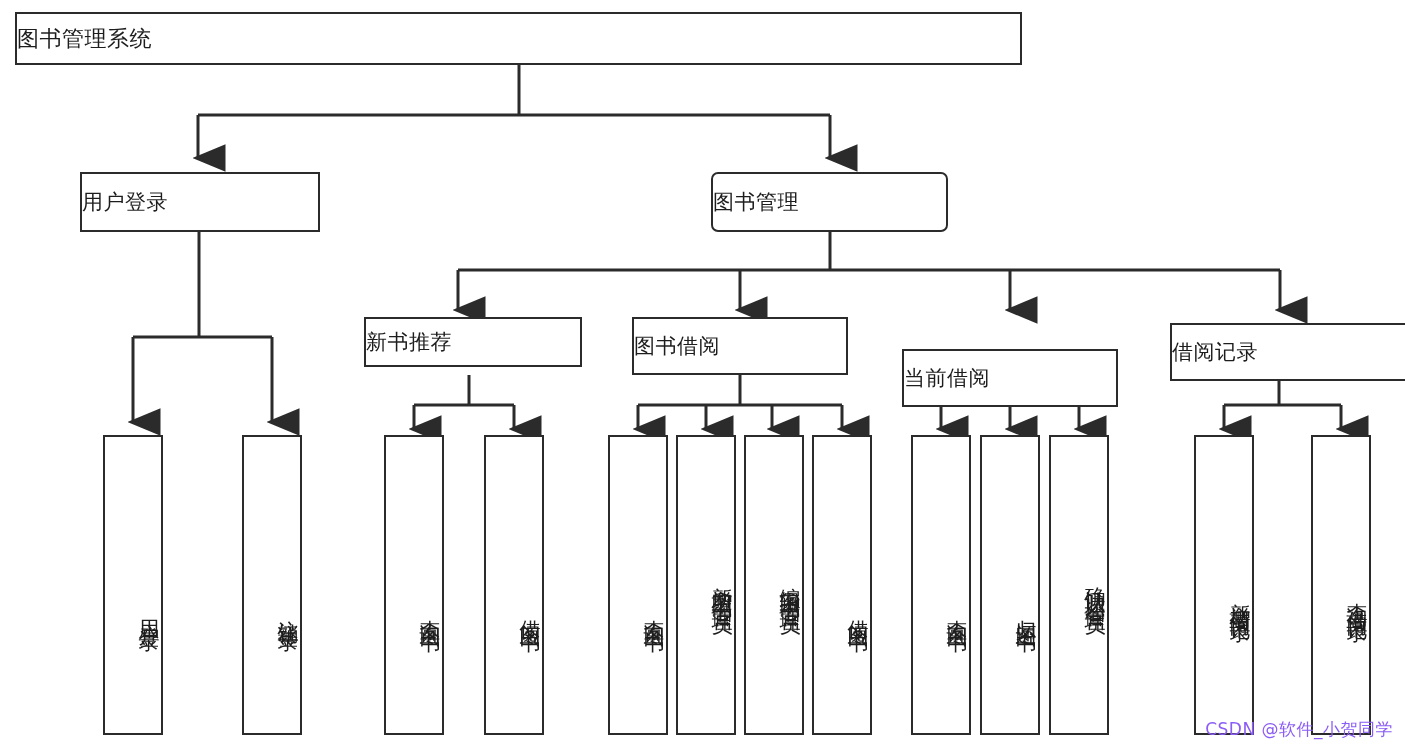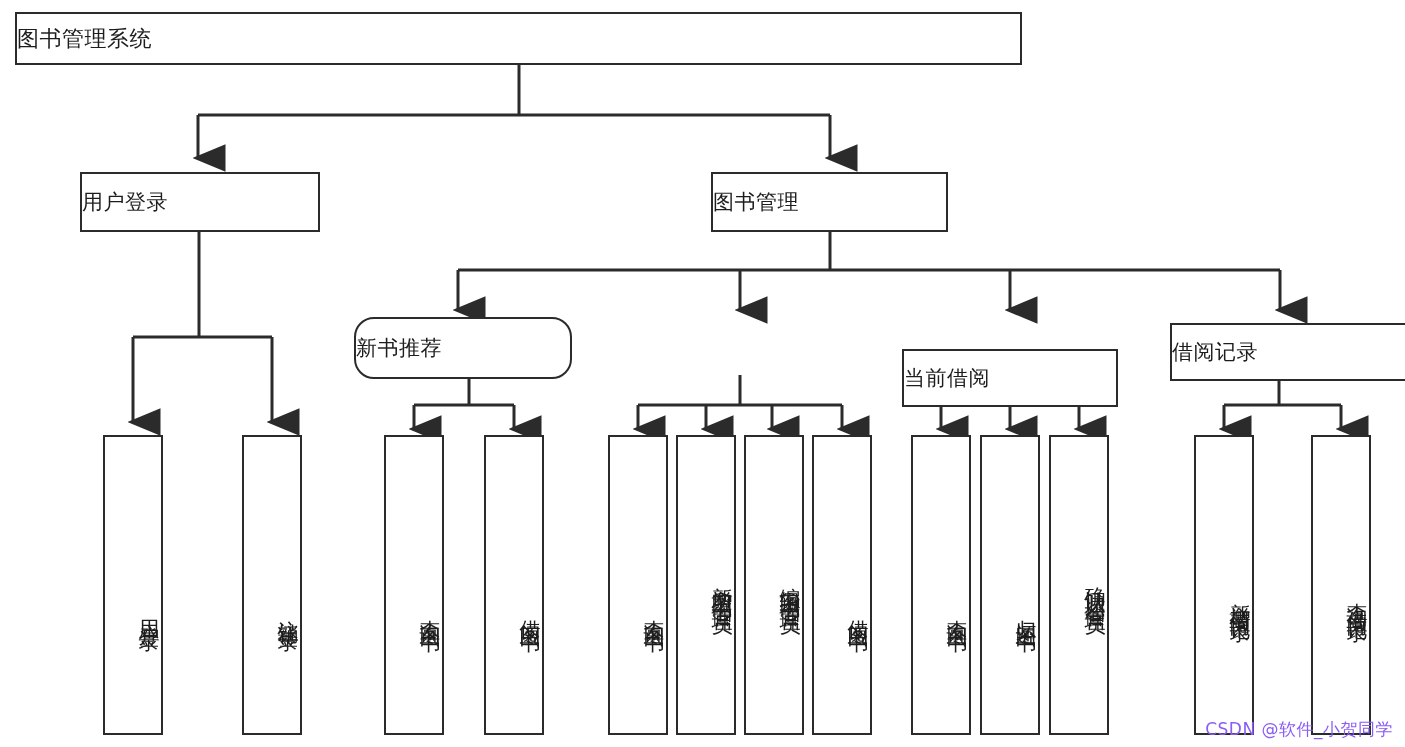--- a/index.html
+++ b/index.html
@@ -129,26 +129,29 @@
     </g>
   </svg>
 
   <div class="node h root" style="left:15px; top:12px; width:1007px; height:53px;">
     <span>图书管理系统</span>
   </div>
 
   <div class="node h" style="left:80px; top:172px; width:240px; height:60px;">
     <span>用户登录</span>
   </div>
-  <div class="node h" style="left:711px; top:172px; width:237px; height:60px;">
+  <div class="node h" style="left:711px; top:172px; width:237px; height:60px;border-radius:7px;">
     <span>图书管理</span>
   </div>
 
-  <div class="node h" style="left:354px; top:317px; width:218px; height:62px;border-radius:20px;">
+  <div class="node h" style="left:364px; top:317px; width:218px; height:50px;">
     <span>新书推荐</span>
+  </div>
+  <div class="node h" style="left:632px; top:317px; width:216px; height:58px;">
+    <span>图书借阅</span>
   </div>
   <div class="node h" style="left:902px; top:317px; width:216px; height:58px;margin-top:32px;">
     <span>当前借阅</span>
   </div>
   <div class="node h" style="left:1170px; top:323px; width:250px; height:58px;">
     <span>借阅记录</span>
   </div>
 
   <div class="node v" style="left:103px; top:435px; width:60px; height:300px;">
     <span class="vtext">用户登录</span>

